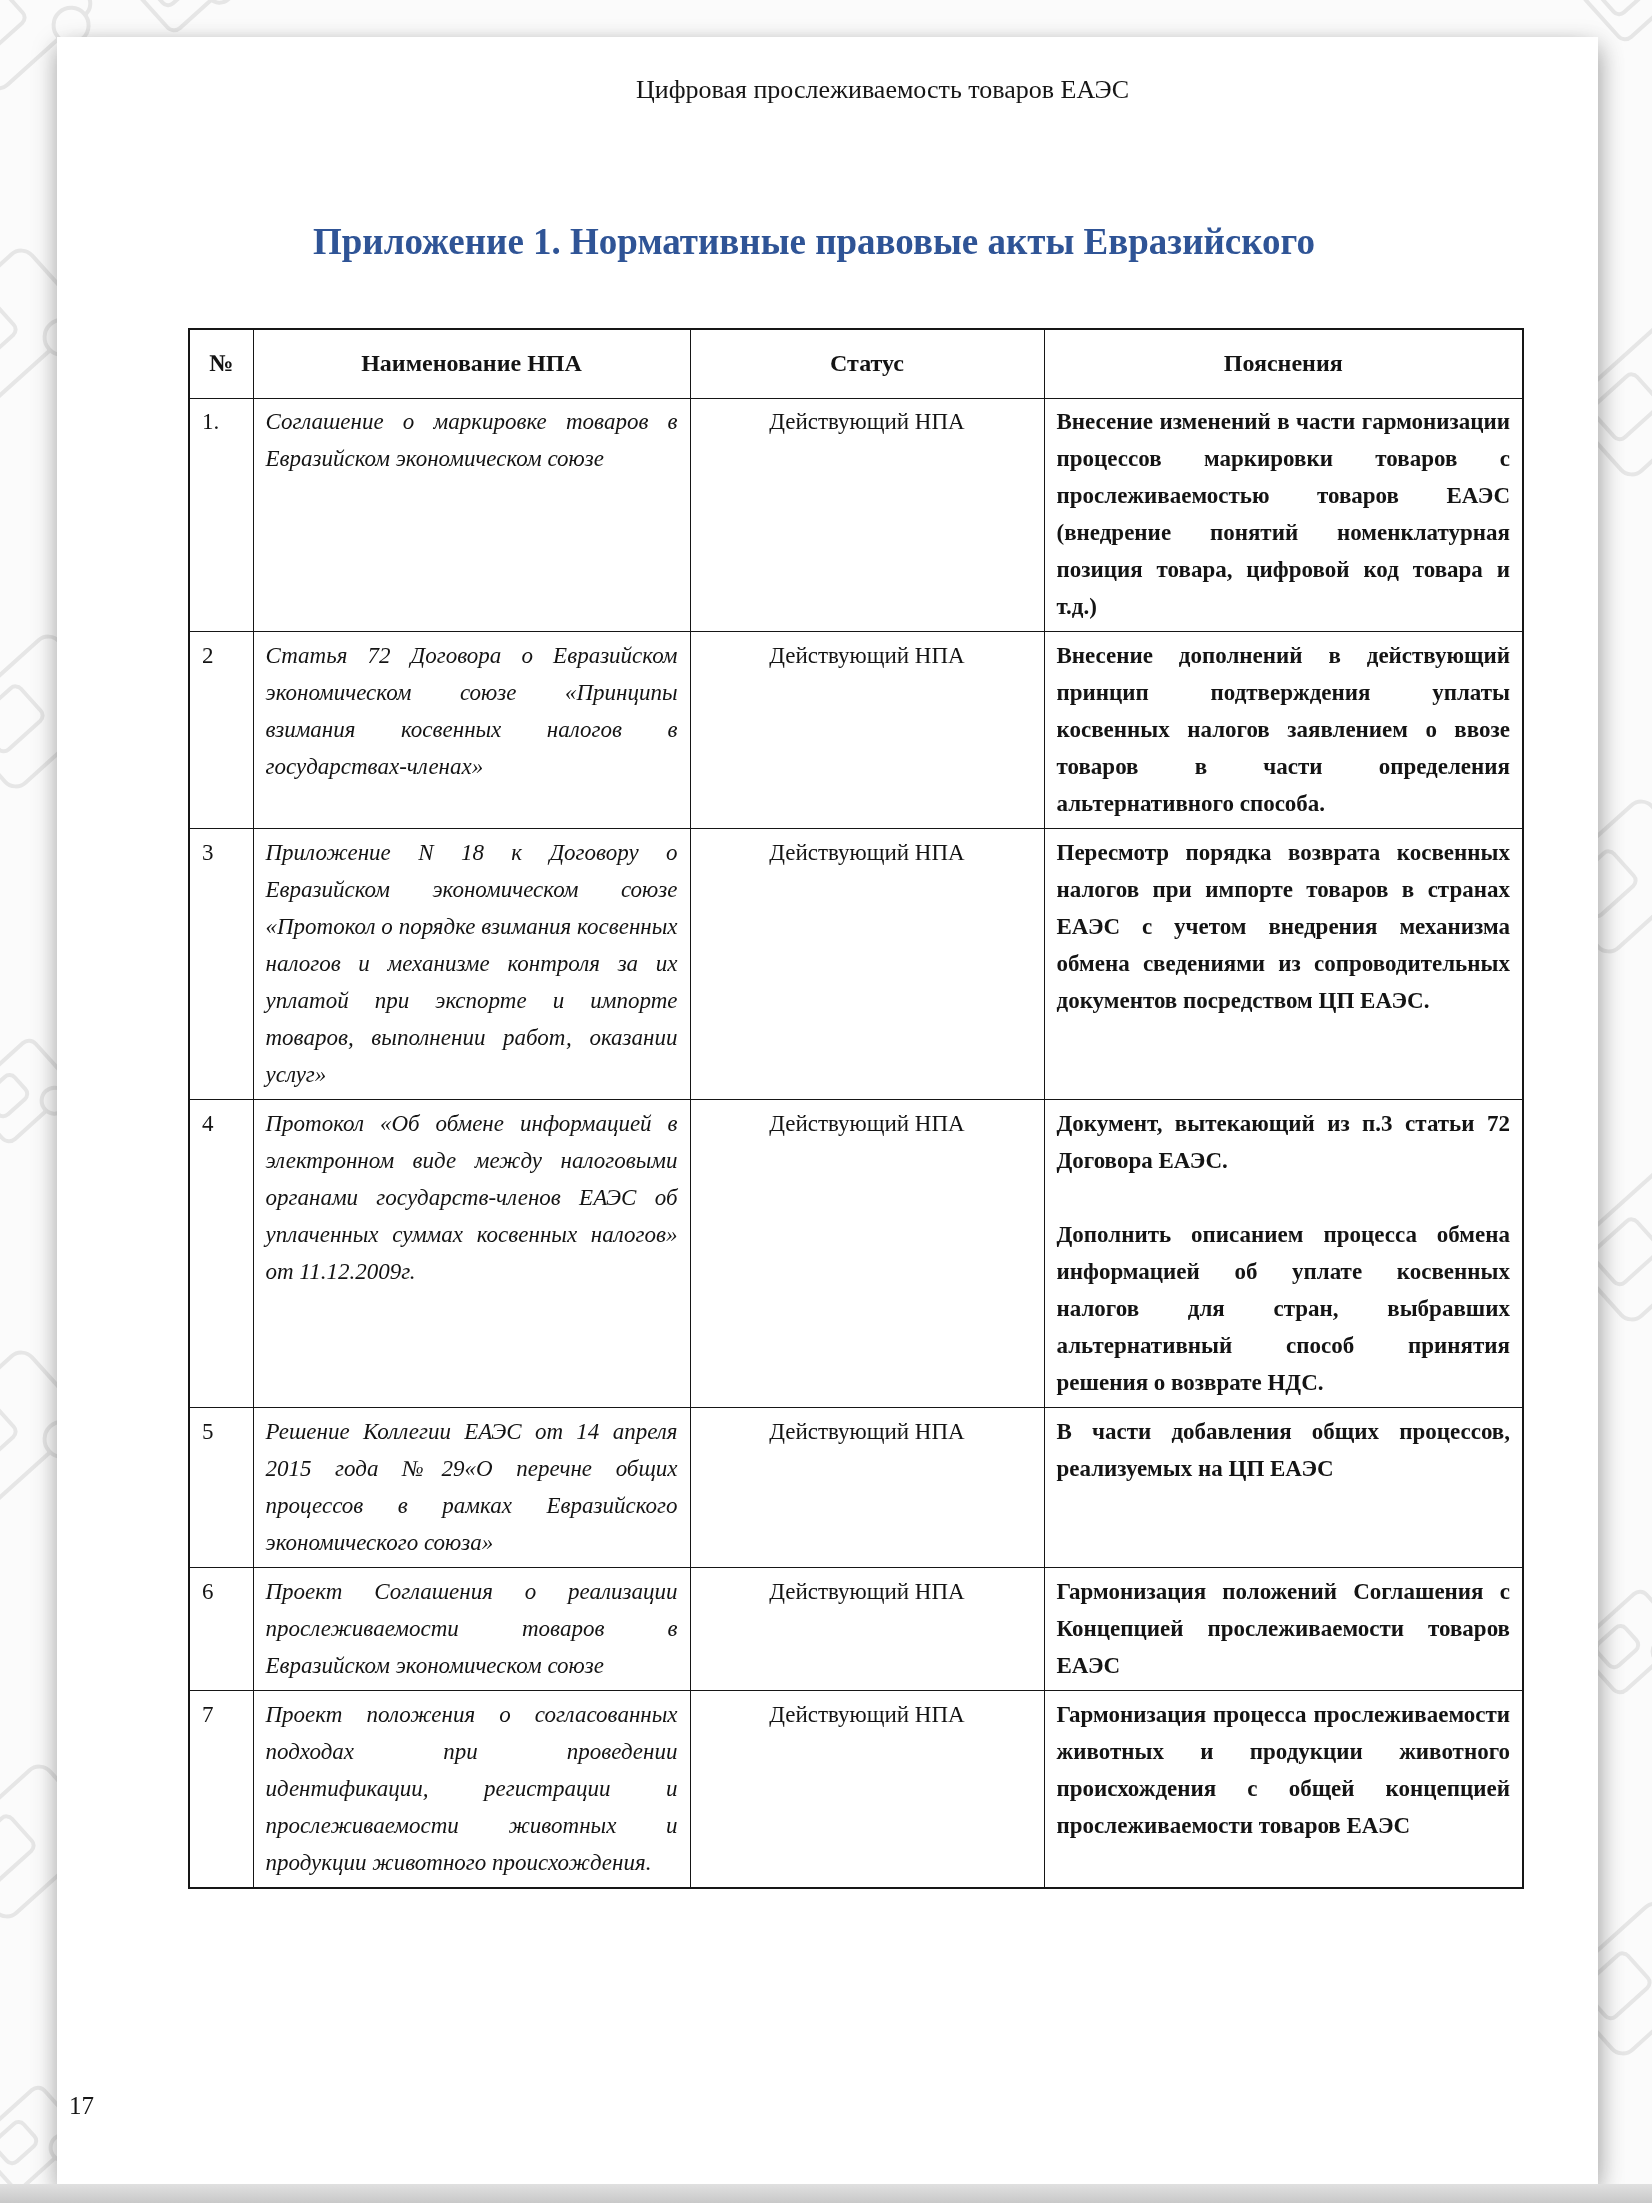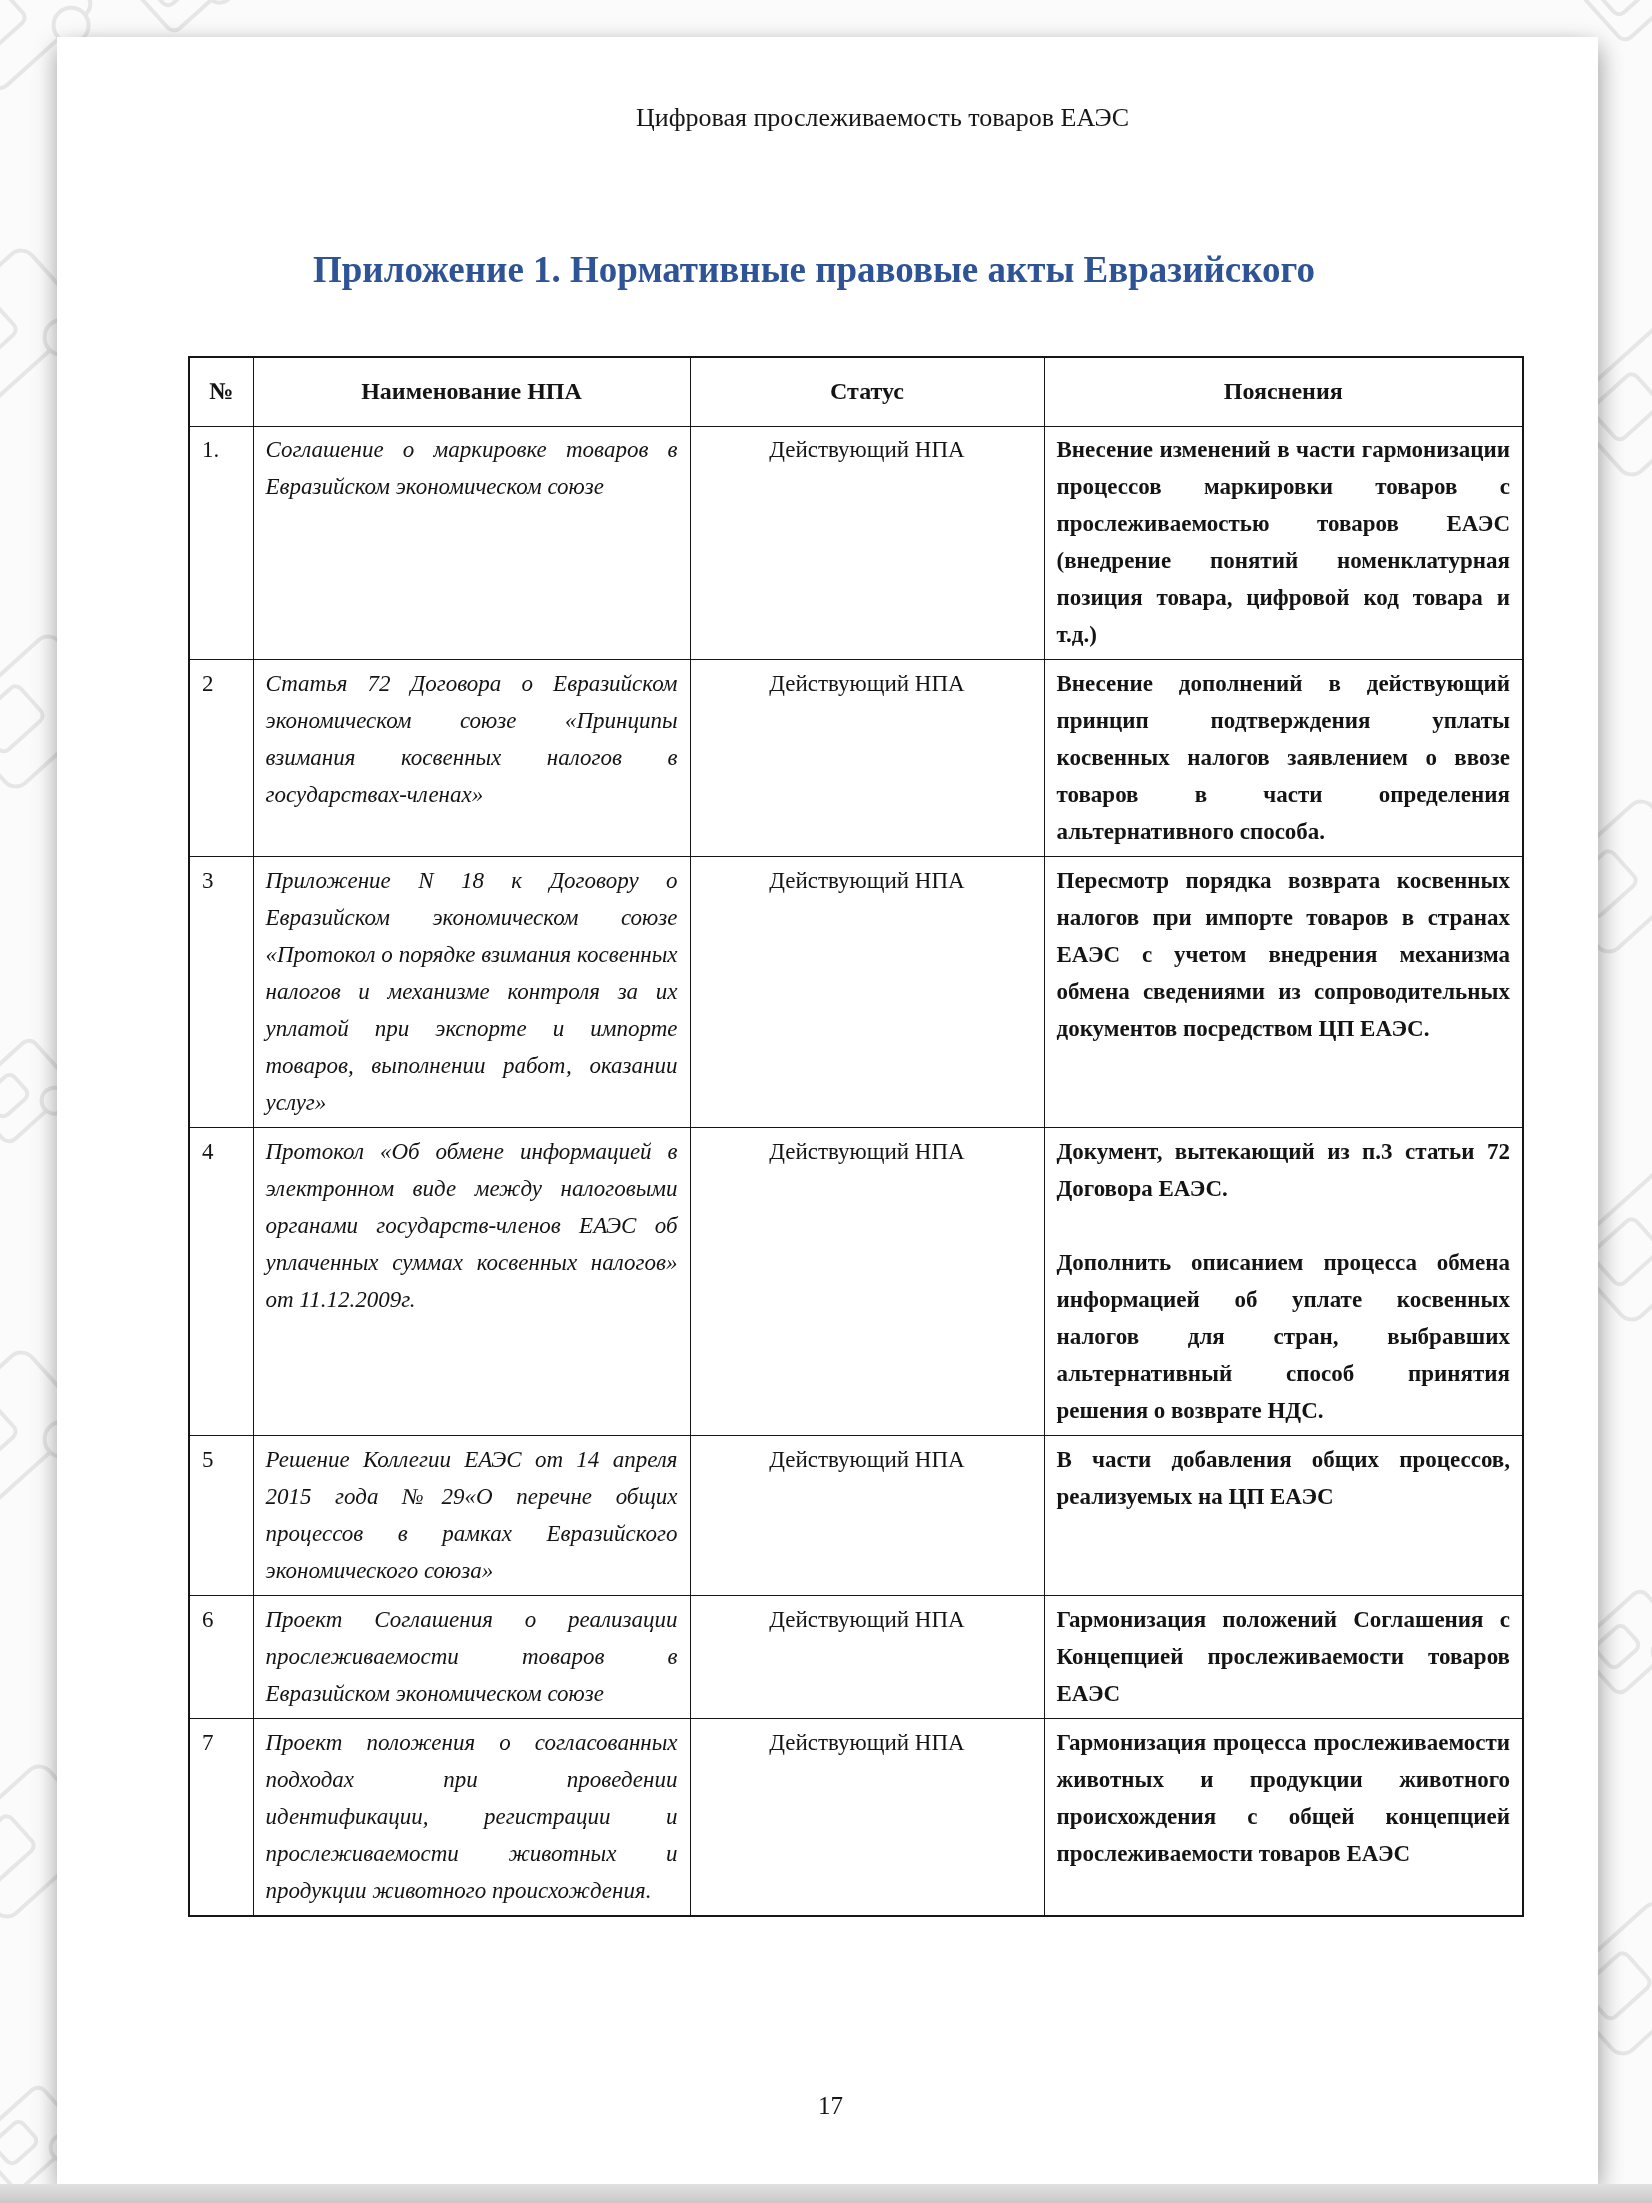--- a/index.html
+++ b/index.html
@@ -55,21 +55,21 @@
     position:absolute;
     left:57px; top:37px;
     width:1541px; height:2153px;
     background:#ffffff;
     box-shadow:0 9.2px 24px rgba(0,0,0,.28), 13px 0 24px -11px rgba(0,0,0,.15), -9.2px 0 20px -11px rgba(0,0,0,.12);
     z-index:1;
     color:#111;
   }
 
   .running-header {
-    padding-top:66px;
+    padding-top:38px;
     text-align:center;
     font-size:26px;
     color:#161616;
     transform:translateX(55px);
   }
 
   .doc-heading {
     margin:108px 0 0 220px;
     width:1111px;
     color:#2F5496;
@@ -104,23 +104,23 @@
     line-height:37px;
     padding:4.6px 12px 6.4px 12px;
   }
   td.c-num   { text-align:left; padding-left:13.8px; }
   td.c-name  { text-align:justify;font-style:italic; }
   td.c-status{ text-align:center; }
   td.c-expl  { text-align:justify; white-space:pre-line;font-weight:bold; }
 
   .page-number {
     position:absolute;
-    left:6px; right:0;
+    left:12px; right:0;
     bottom:70px;
-    text-align:center;
+    text-align:left;
     font-size:25px;
     color:#161616;
   }
 </style>
 </head>
 <body>
 
 <div class="doodle" style="left:-55px; top:-37px;"></div>
 <div class="doodle small" style="left:138px; top:-55px;"></div>
 <div class="doodle" style="left:-64px; top:275px;"></div>

